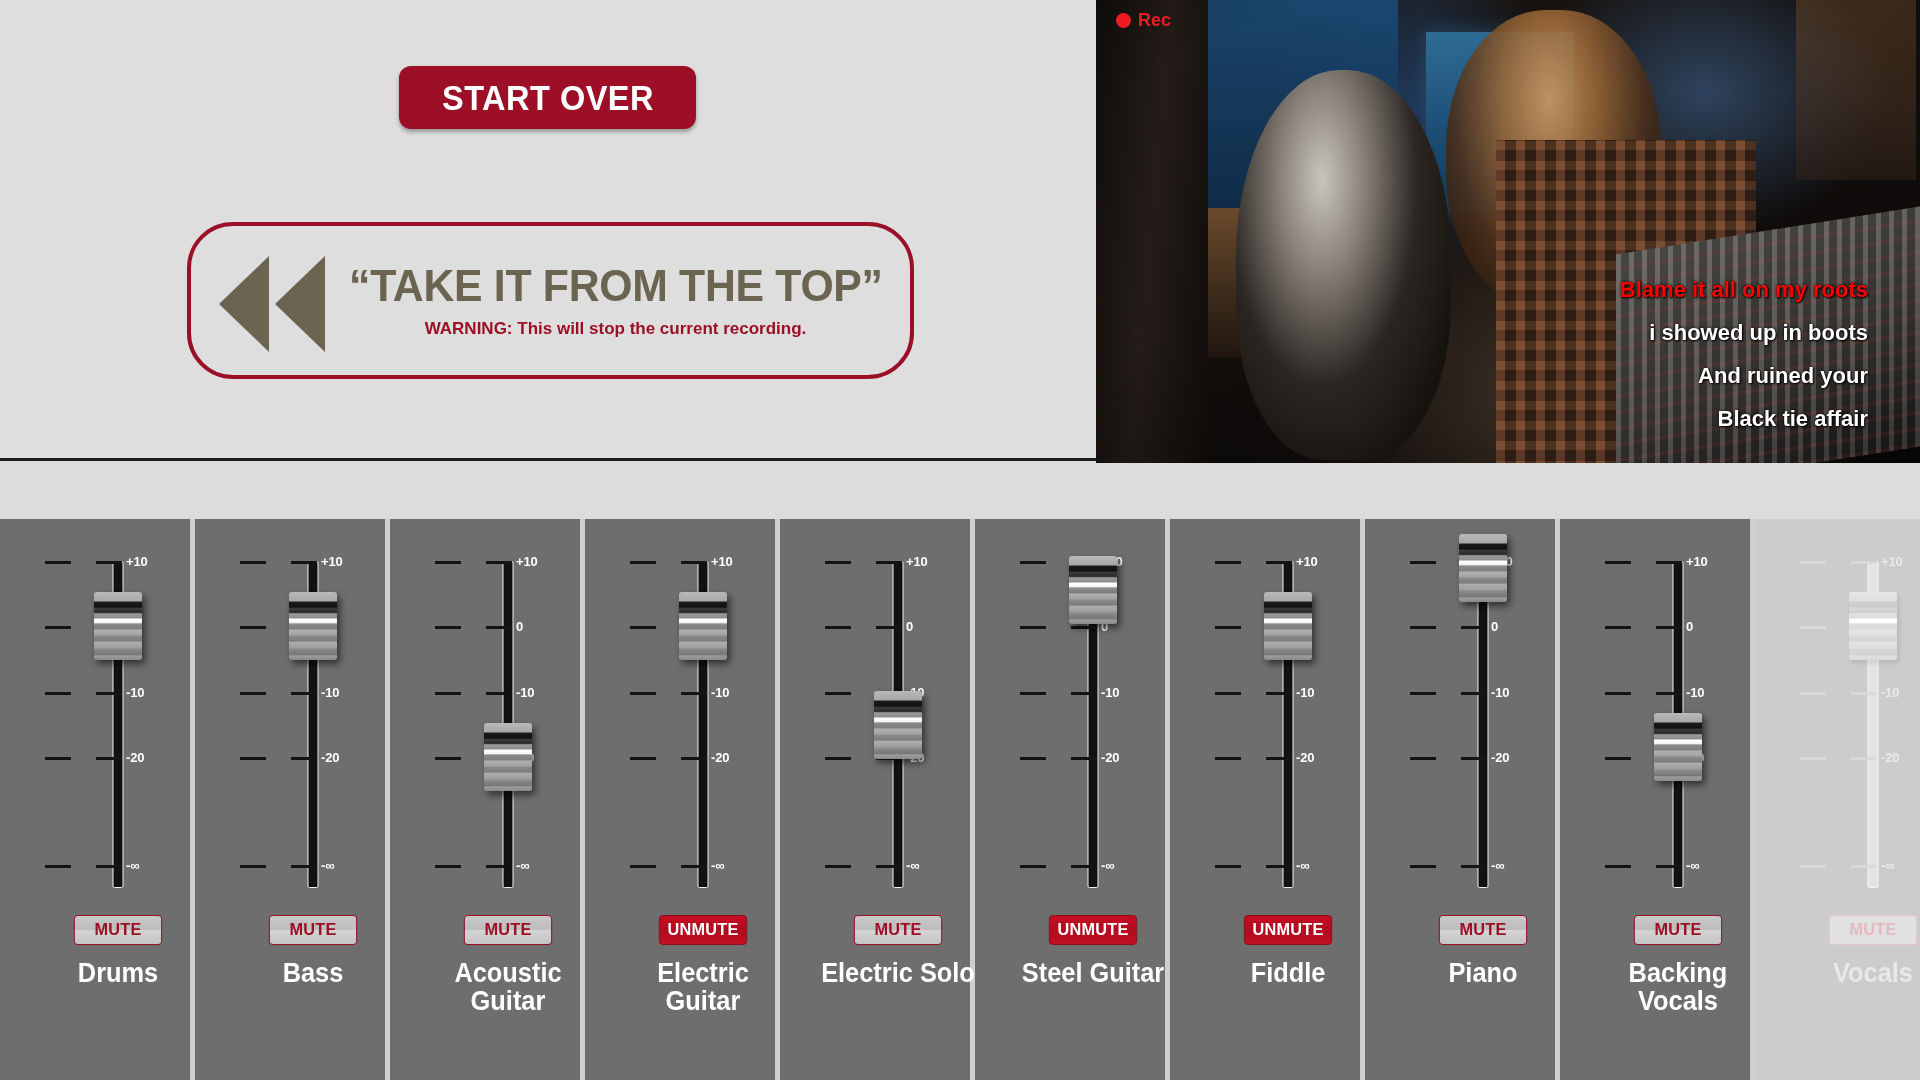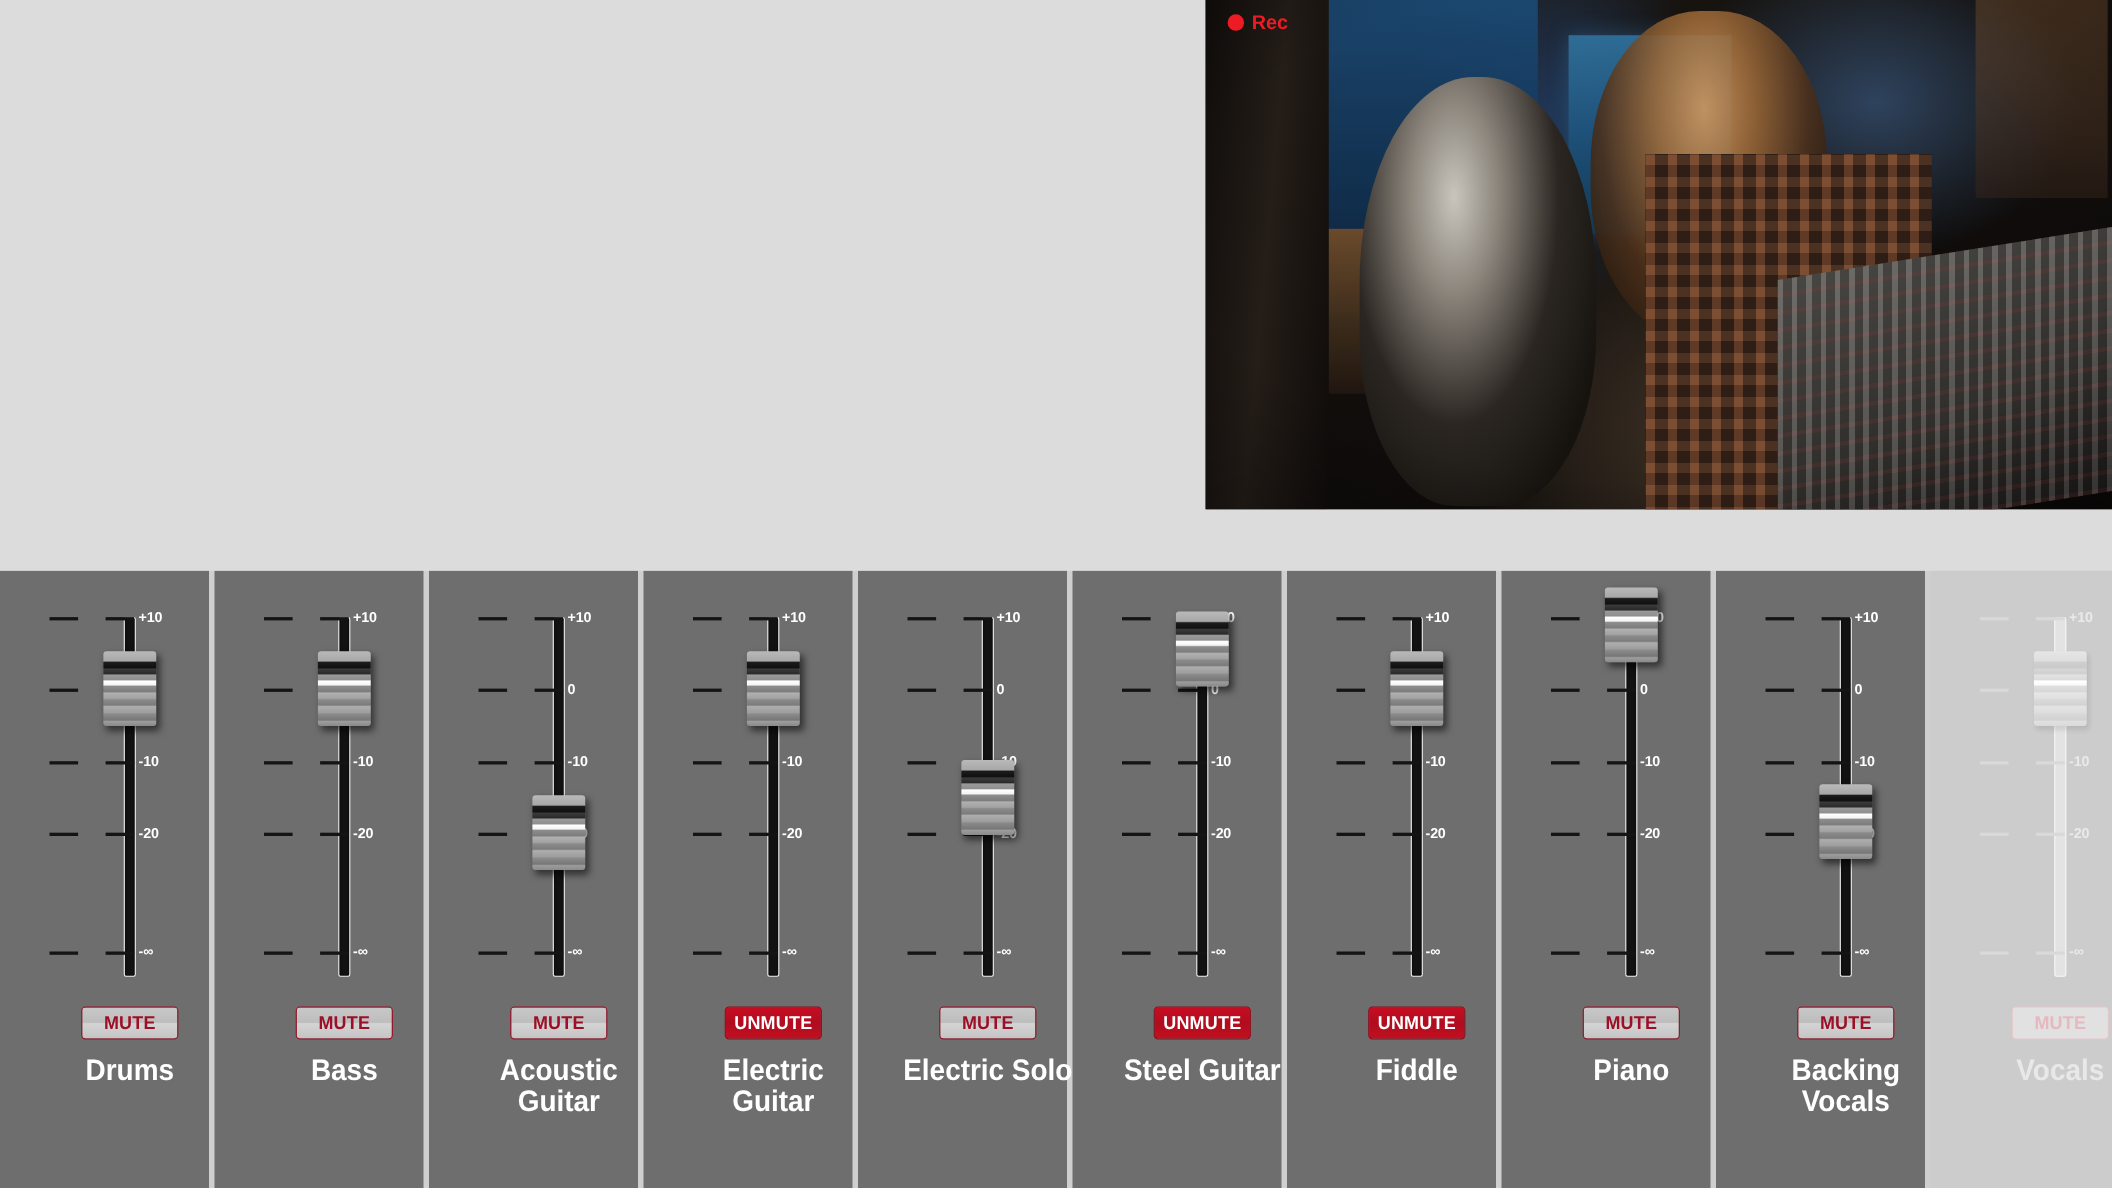--- a/index.html
+++ b/index.html
@@ -317,20 +317,39 @@
   }
   .channel.disabled .ch-label{ color:#e8e8e8; }
 </style>
 </head>
 <body>
 
 <div id="app">
 
   <div class="top-row">
 
+    <div class="left-panel">
+
+      <div class="start-over">
+        <span>START OVER</span>
+      </div>
+
+      <div class="take-top">
+        <span class="rew-icon">
+          <svg width="112" height="100" viewBox="0 0 112 100">
+            <polygon points="52,2 52,98 2,50" fill="#6b6450"></polygon>
+            <polygon points="108,2 108,98 58,50" fill="#6b6450"></polygon>
+          </svg>
+        </span>
+        <div class="take-text-wrap">
+          <div class="take-title">“TAKE IT FROM THE TOP”</div>
+          <div class="take-warn">WARNING: This will stop the current recording.</div>
+        </div>
+      </div>
+    </div>
 
     <div class="video-panel">
       <div class="vid-bg">
         <div class="vid-l1"></div>
         <div class="vid-person-left"></div>
         <div class="vid-rack"></div>
         <div class="vid-rack2"></div>
         <div class="vid-screen"></div>
         <div class="vid-guitar"></div>
         <div class="vid-head1"></div>
@@ -338,20 +357,26 @@
         <div class="vid-plaid"></div>
         <div class="vid-console"></div>
         <div class="vid-vignette"></div>
       </div>
 
       <div class="rec-badge">
         <span class="rec-dot"></span>
         <span class="rec-label">Rec</span>
       </div>
 
+      <div class="lyrics">
+        <div class="lyric-line active">Blame it all on my roots</div>
+        <div class="lyric-line upcoming">i showed up in boots</div>
+        <div class="lyric-line upcoming">And ruined your</div>
+        <div class="lyric-line upcoming">Black tie affair</div>
+      </div>
     </div>
   </div>
 
 
   <div class="mixer" id="mixer">
       <div class="channel">
         <div class="fader">
           <div class="fader-track"></div>
           <div class="tick left" style="top: 22px;"></div>
           <div class="tick right" style="top: 22px;"></div>

